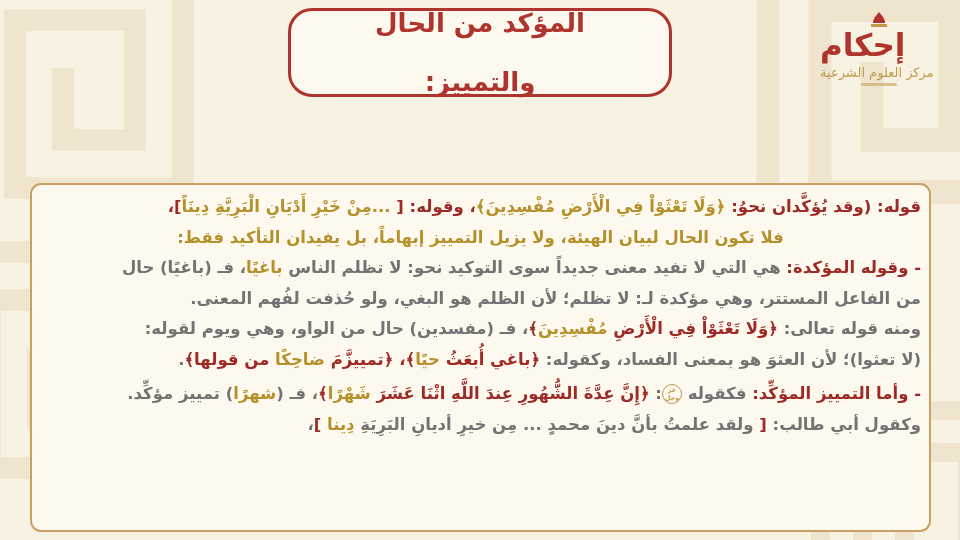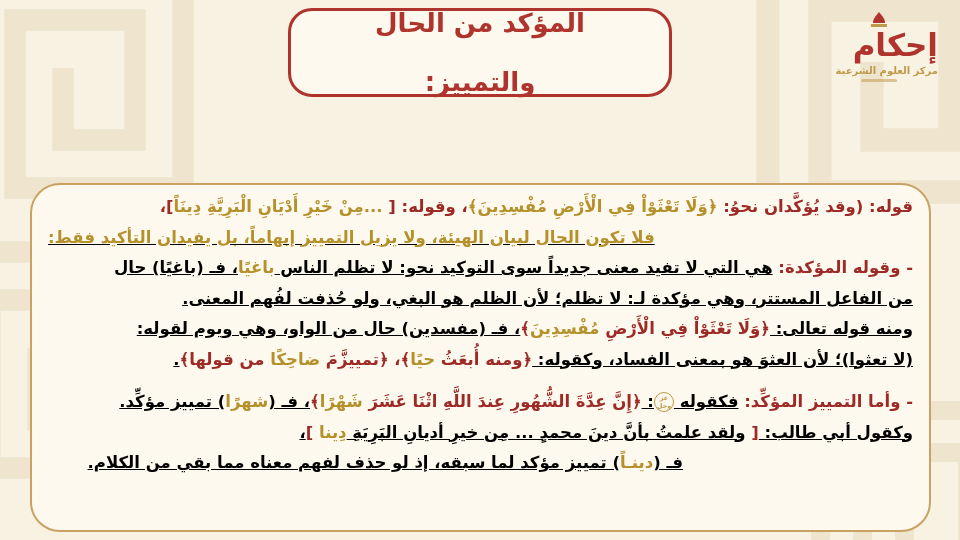--- a/index.html
+++ b/index.html
@@ -22,41 +22,41 @@
     position:absolute;left:288px;top:8px;width:384px;height:89px;
     background:#fdf9ee;border:3px solid #b0342e;border-radius:24px;
     display:flex;flex-direction:column;align-items:center;justify-content:center;
     z-index:3;box-sizing:border-box;gap:20px;
   }
   .title-line{
     color:#b0342e;font-size:26px;font-weight:bold;line-height:1.5;text-align:center;
   }
 
   
-  .logo{position:absolute;top:12px;right:22px;width:118px;text-align:right;z-index:3;}
+  .logo{position:absolute;top:12px;right:22px;width:118px;text-align:left;z-index:3;}
   .logo-name{color:#b0342e;font-size:31px;font-weight:bold;line-height:1.05;}
-  .logo-sub{color:#bf9a4a;font-size:10px;font-weight:bold;margin-top:3px;}
+  .logo-sub{color:#bf9a4a;font-size:13px;font-weight:normal;margin-top:3px;}
   .logo-bar{width:36px;height:3px;background:#bf9a4a;opacity:.55;margin:3px auto 0;border-radius:2px;}
 
   
   .content{
     position:absolute;left:30px;top:183px;width:901px;height:349px;
-    background:#fdf9ee;border:2px solid #c9a263;border-radius:30px;
-    padding:7px 16px;box-sizing:border-box;z-index:2;
+    background:#fdf9ee;border:2px solid #c9a263;border-radius:11px;
+    padding:7px 8px;box-sizing:border-box;z-index:2;
   }
   .line{
     font-size:16.5px;font-weight:bold;line-height:30.5px;
     text-align:right;white-space:nowrap;
   }
-  .line.center{text-align:left;text-decoration:underline;}
-  .line.gap-top{margin-top:12px;}
+  .line.center{text-align:center;}
+  .line.gap-top{margin-top:4px;}
   .line.indent{padding-right:230px;}
   .c-maroon{color:#9d2a26;}
   .c-gold{color:#b5912c;}
-  .c-black{color:#000000;text-decoration:underline;}
+  .c-black{color:#737373;}
   .honorific{
     display:inline-block;width:20px;height:20px;border:1.2px solid #bf9a4a;
     border-radius:50%;color:#bf9a4a;font-size:6.5px;line-height:8px;
     text-align:center;vertical-align:-5px;padding-top:1px;box-sizing:border-box;
     white-space:normal;font-weight:bold;overflow:hidden;
   }
 </style>
 </head>
 <body>
 
@@ -96,18 +96,17 @@
   <div class="logo-bar"></div>
 </div>
 
 <div class="content">
   <div>
       <div class="line"><span class="c-maroon">قوله: (وقد يُؤكَّدان نحوُ: </span><span class="c-gold">﴿وَلَا تَعْثَوْاْ فِي الْأَرْضِ مُفْسِدِينَ﴾</span><span class="c-maroon">، وقوله: [ </span><span class="c-gold">...مِنْ خَيْرِ أَدْيَانِ الْبَرِيَّةِ دِينَاً</span><span class="c-maroon">]،</span></div>
       <div class="line center"><span class="c-gold">فلا تكون الحال لبيان الهيئة، ولا يزيل التمييز إبهاماً، بل يفيدان التأكيد فقط:</span></div>
       <div class="line"><span class="c-maroon">- وقوله المؤكدة: </span><span class="c-black">هي التي لا تفيد معنى جديداً سوى التوكيد نحو: لا تظلم الناس </span><span class="c-gold">باغيًا</span><span class="c-black">، فـ (باغيًا) حال</span></div>
       <div class="line"><span class="c-black">من الفاعل المستتر، وهي مؤكدة لـ: لا تظلم؛ لأن الظلم هو البغي، ولو حُذفت لفُهم المعنى.</span></div>
       <div class="line"><span class="c-black">ومنه قوله تعالى: </span><span class="c-maroon">﴿وَلَا تَعْثَوْاْ فِي الْأَرْضِ </span><span class="c-gold">مُفْسِدِينَ</span><span class="c-maroon">﴾</span><span class="c-black">، فـ (مفسدين) حال من الواو، وهي ويوم لقوله:</span></div>
-      <div class="line"><span class="c-black">(لا تعثوا)؛ لأن العثوَ هو بمعنى الفساد، وكقوله: </span><span class="c-maroon">﴿ومنه أُبعَثُ </span><span class="c-gold">حيًا</span><span class="c-maroon">﴾، ﴿تمييزَّمَ </span><span class="c-gold">ضاحِكًا</span><span class="c-maroon"> من قولها﴾</span><span class="c-black">.</span></div>
+      <div class="line"><span class="c-black">(لا تعثوا)؛ لأن العثوَ هو بمعنى الفساد، وكقوله: </span><span class="c-maroon">﴿باغي أُبعَثُ </span><span class="c-gold">حيًا</span><span class="c-maroon">﴾، ﴿تمييزَّمَ </span><span class="c-gold">ضاحِكًا</span><span class="c-maroon"> من قولها﴾</span><span class="c-black">.</span></div>
       <div class="line gap-top"><span class="c-maroon">- وأما التمييز المؤكِّد: </span><span class="c-black">فكقوله </span><span class="honorific">عز وجل</span><span class="c-black">: </span><span class="c-maroon">﴿إِنَّ عِدَّةَ الشُّهُورِ عِندَ اللَّهِ اثْنَا عَشَرَ </span><span class="c-gold">شَهْرًا</span><span class="c-maroon">﴾</span><span class="c-black">، فـ (</span><span class="c-gold">شهرًا</span><span class="c-black">) تمييز مؤكِّد.</span></div>
       <div class="line"><span class="c-black">وكقول أبي طالب: </span><span class="c-maroon">[ </span><span class="c-black">ولقد علمتُ بأنَّ دينَ محمدٍ ... مِن خيرِ أديانِ البَرِيَةِ </span><span class="c-gold">دِينا</span><span class="c-maroon"> ]</span><span class="c-black">،</span></div>
-      <div class="line indent"><span class="c-black">فـ (</span><span class="c-gold">دينـاً</span><span class="c-black">) تمييز مؤكد لما سبقه، إذ لو حذف لفهم معناه مما بقي من الكلام.</span></div>
     </div>
 </div>
 
 </body></html>

